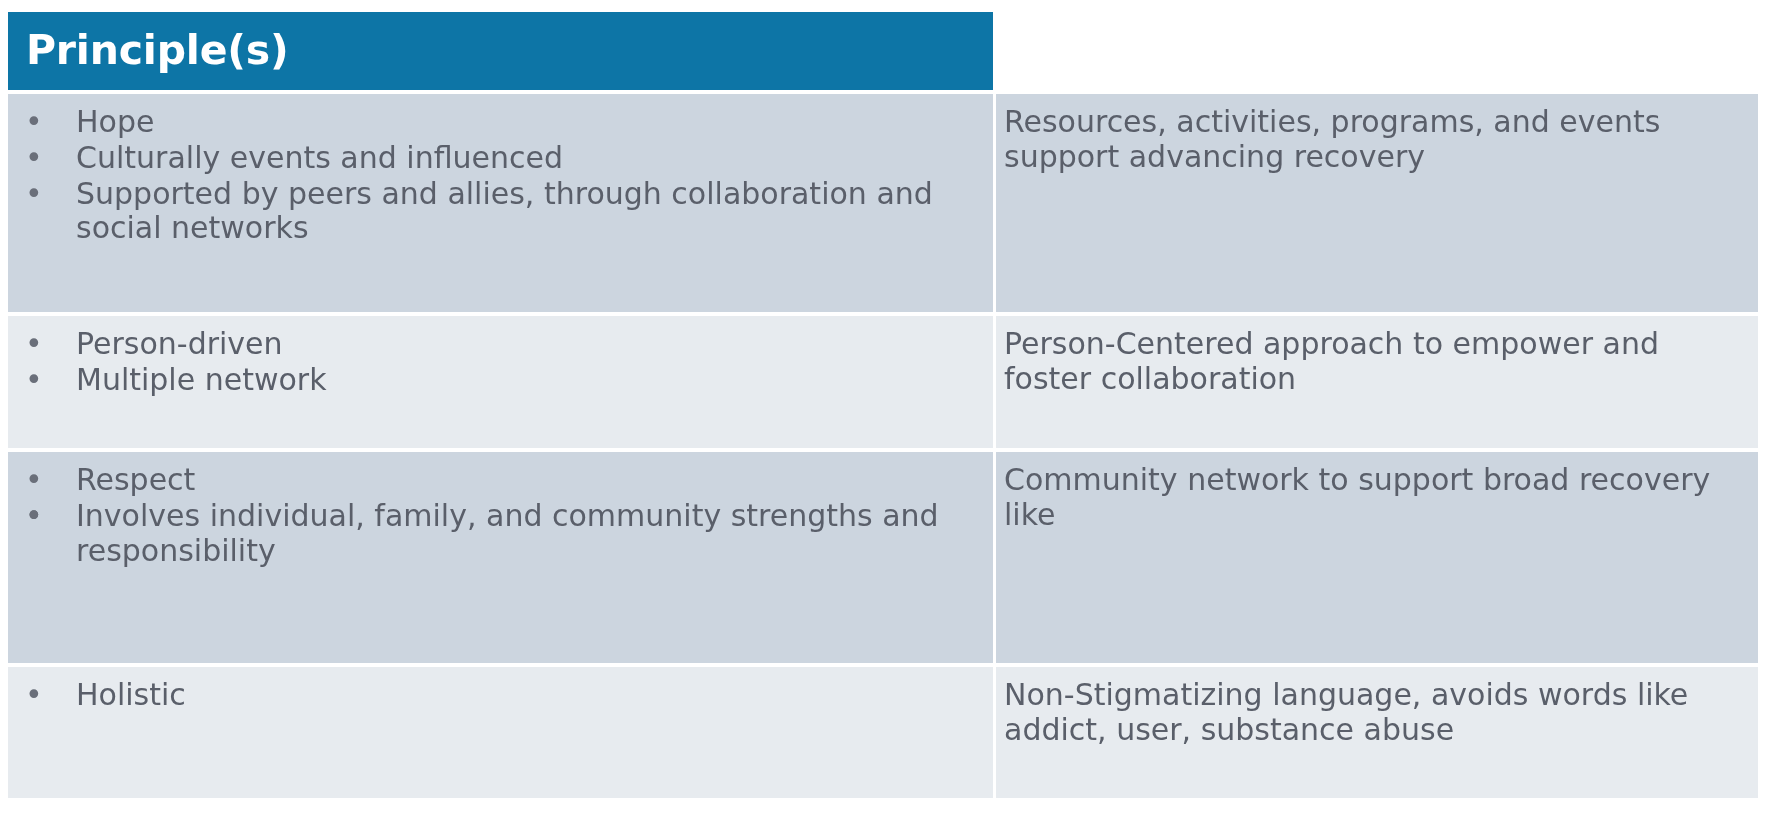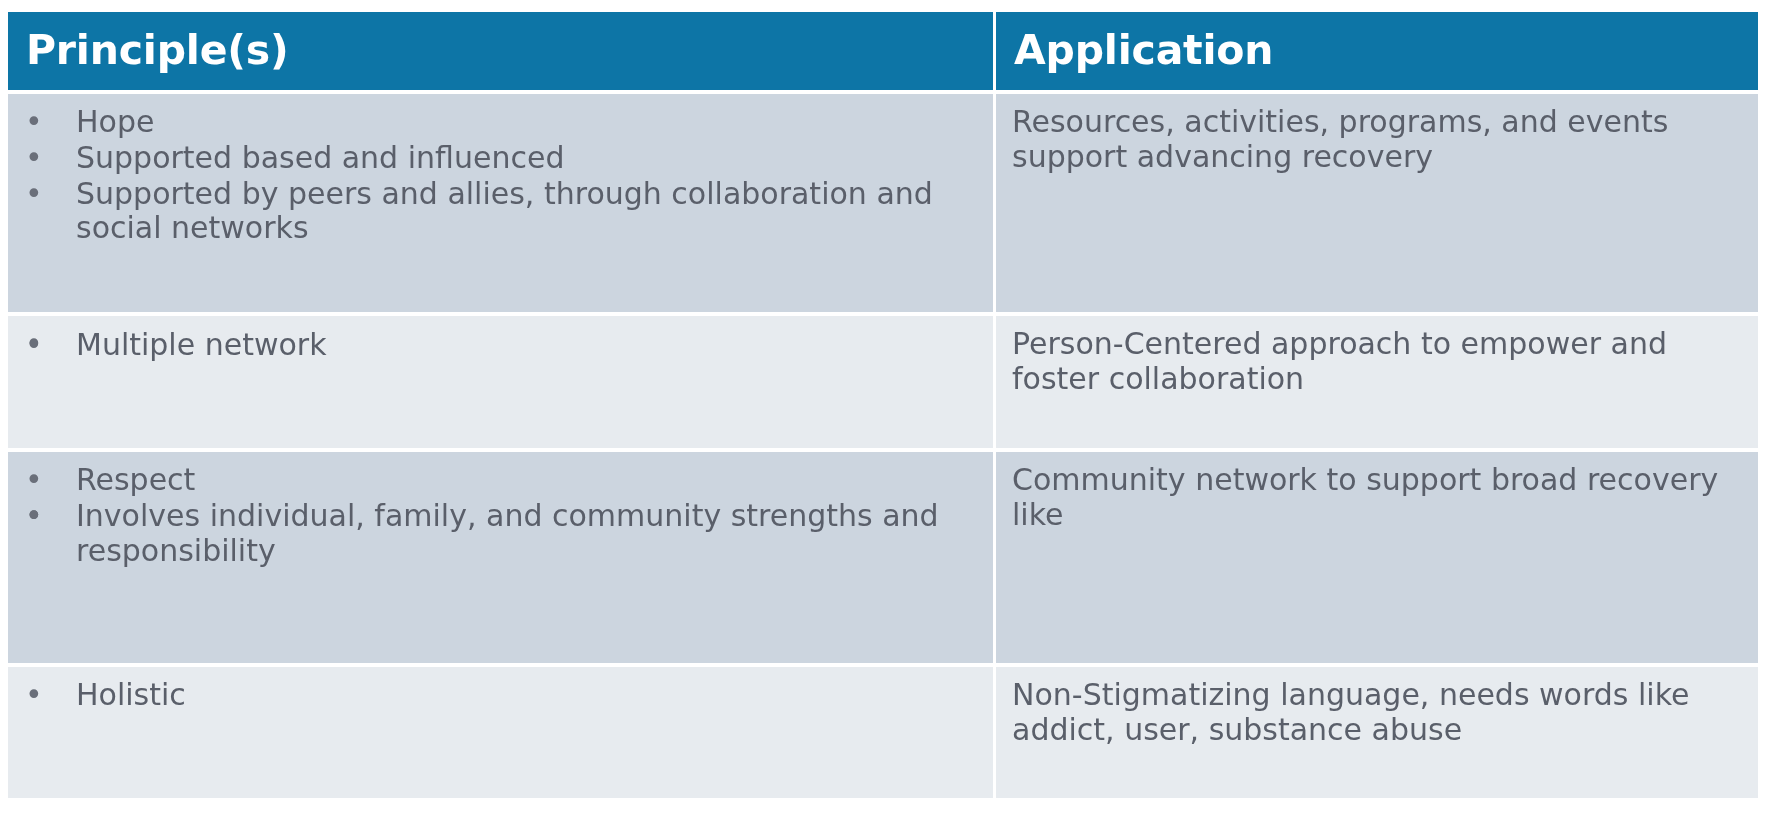--- a/index.html
+++ b/index.html
@@ -84,59 +84,56 @@
   .bullets li .bullet {
     position: absolute;
     left: 0;
     top: 0;
     color: #6a6f7a;
     font-size: 30px;
     line-height: 1.16;
   }
   .para {
     margin: 0;
-    padding: 11px 16px 0 16px;
+    padding: 11px 16px 0 8px;
     color: #5a5f6a;
     font-size: 30px;
     line-height: 1.16;
   }
 </style>
 </head>
 <body>
 
 <div class="slide">
 
   <div class="table">
 
     <div class="row header-row">
       <div class="cell cell-left header-cell">
         <span class="htext">Principle(s)</span>
       </div>
-      <div class="cell cell-right header-cell">
-        <span class="htext">Application</span>
-      </div>
     </div>
 
     <div class="row body-row-a r1">
       <div class="cell cell-left">
         <ul class="bullets">
           <li><span class="bullet">•</span><span>Hope</span></li>
-          <li><span class="bullet">•</span><span>Supported based and influenced</span></li>
+          <li><span class="bullet">•</span><span>Culturally events and influenced</span></li>
           <li><span class="bullet">•</span><span>Supported by peers and allies, through collaboration and social networks</span></li>
         </ul>
       </div>
       <div class="cell cell-right">
         <p class="para">Resources, activities, programs, and events support advancing recovery</p>
       </div>
     </div>
 
     <div class="row body-row-b r2">
       <div class="cell cell-left">
         <ul class="bullets">
-          <li><span class="bullet">•</span></li>
+          <li><span class="bullet">•</span><span>Person-driven</span></li>
           <li><span class="bullet">•</span><span>Multiple network</span></li>
         </ul>
       </div>
       <div class="cell cell-right">
         <p class="para">Person-Centered approach to empower and foster collaboration</p>
       </div>
     </div>
 
     <div class="row body-row-a r3">
       <div class="cell cell-left">
@@ -151,18 +148,18 @@
       </div>
     </div>
 
     <div class="row body-row-b r4">
       <div class="cell cell-left">
         <ul class="bullets">
           <li><span class="bullet">•</span><span>Holistic</span></li>
         </ul>
       </div>
       <div class="cell cell-right">
-        <p class="para">Non-Stigmatizing language, needs words like addict, user, substance abuse</p>
+        <p class="para">Non-Stigmatizing language, avoids words like addict, user, substance abuse</p>
       </div>
     </div>
 
   </div>
 </div>
 
 </body></html>

